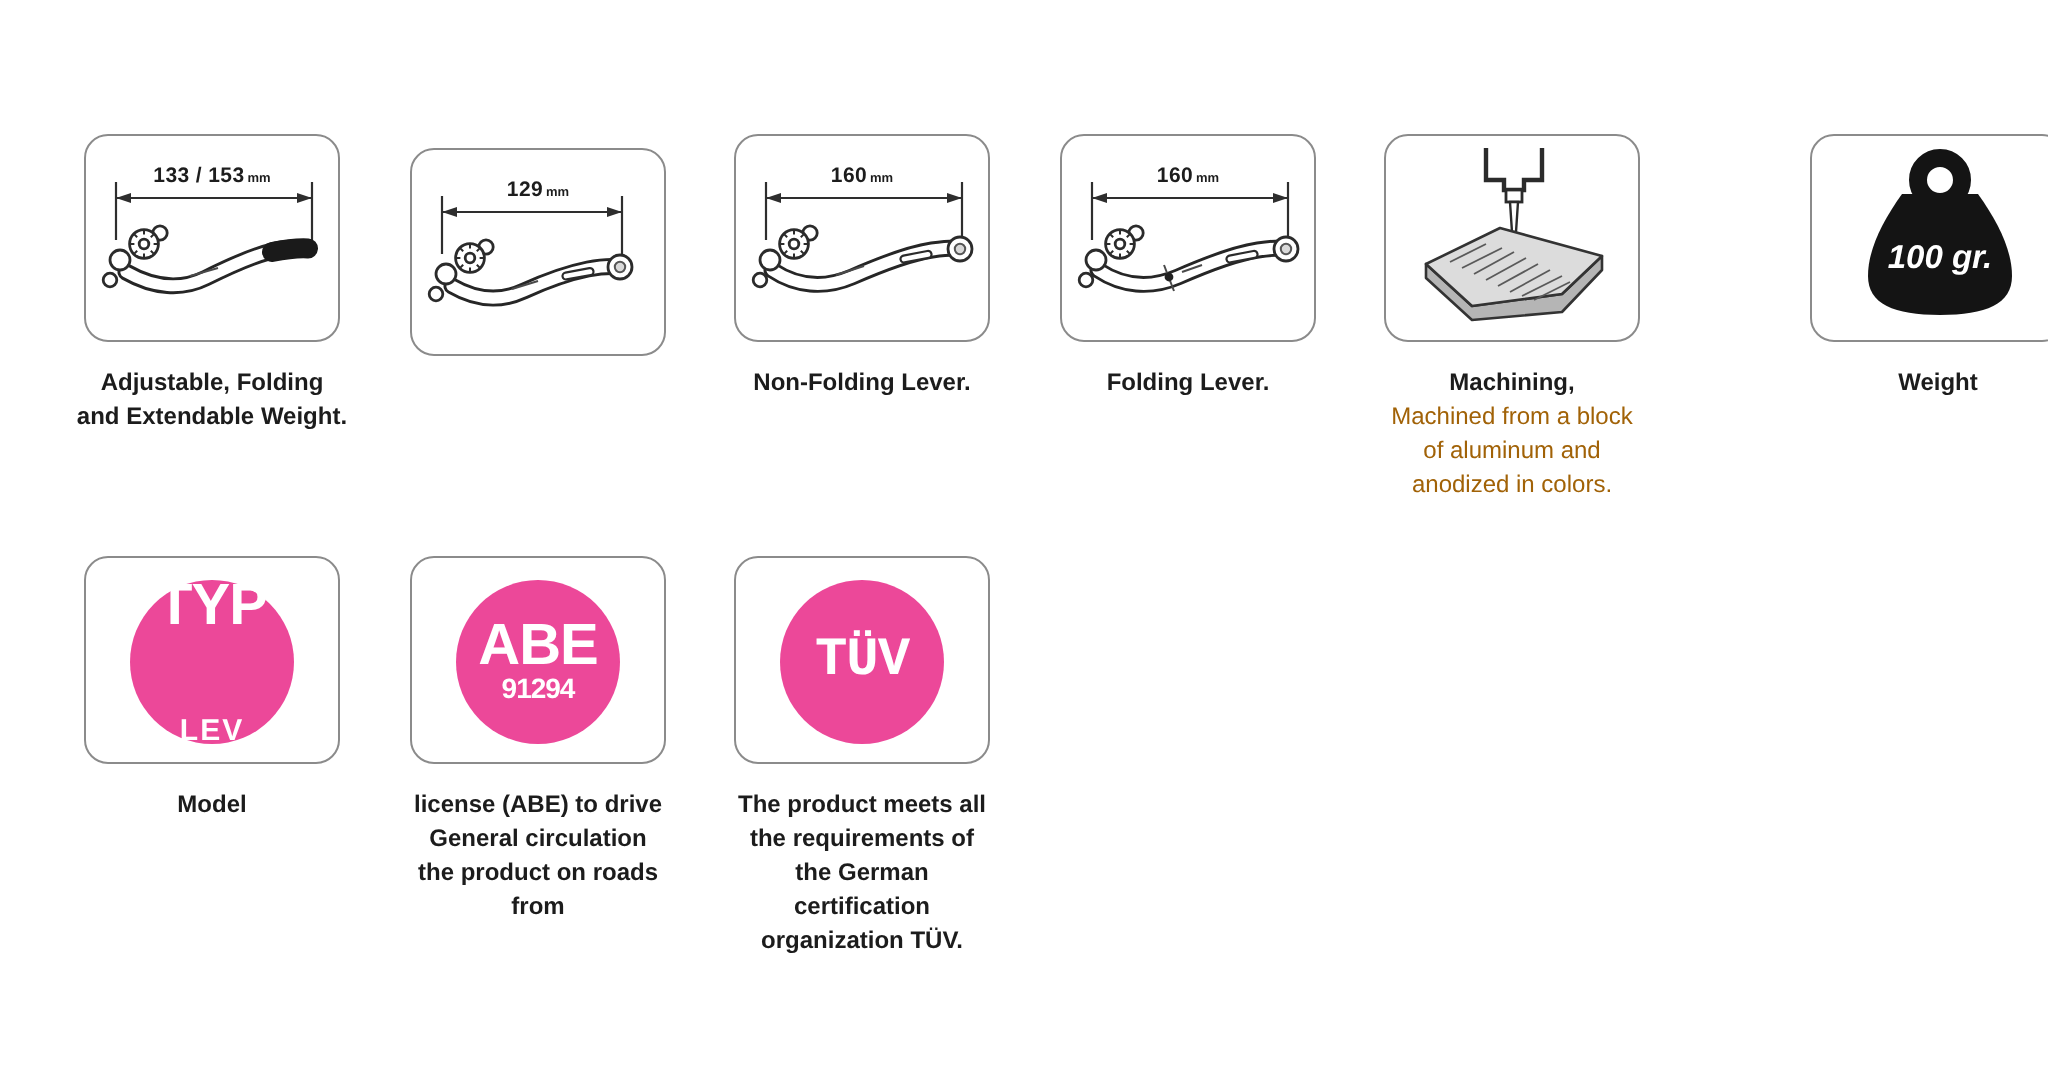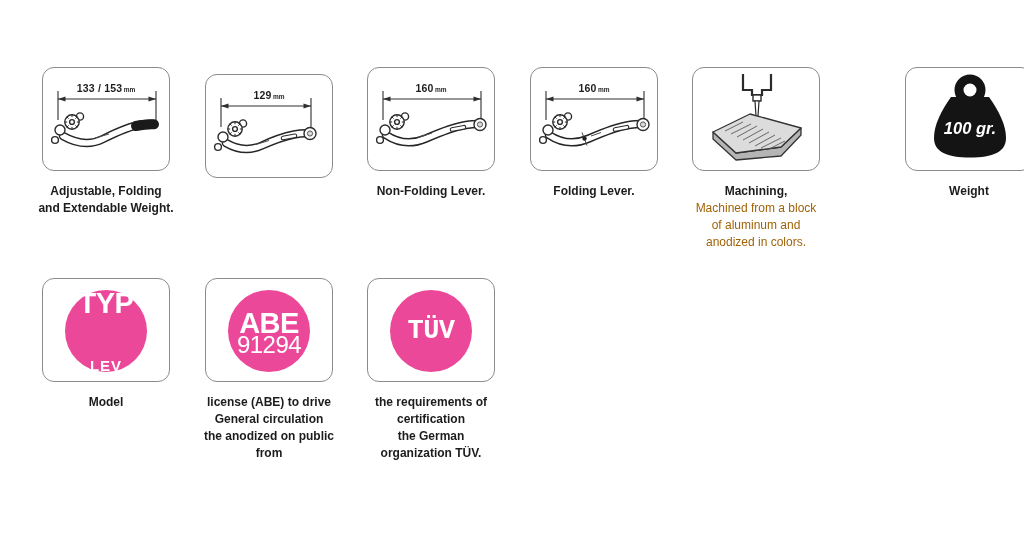--- a/index.html
+++ b/index.html
@@ -27,21 +27,21 @@
   .cap-desc{font-size:12px;font-weight:400;color:#a16207;line-height:17px;}
   .badge{
     width:82px;height:82px;border-radius:50%;background:#ec4899;
     margin:11px auto 0 auto;
     display:flex;flex-direction:column;align-items:center;justify-content:center;
     color:#ffffff;
   }
   .badge-top{font-size:29px;font-weight:700;line-height:26px;letter-spacing:-.5px;}
   .badge-top.single{font-size:27px;line-height:27px;font-family:Liberation Mono, monospace;}
   .badge-bottom-lev{font-size:15px;font-weight:700;line-height:15px;letter-spacing:1px;margin-top:42px;}
-  .badge-bottom-num{font-size:24px;font-weight:400;line-height:17px;letter-spacing:-.5px;}
+  .badge-bottom-num{font-size:14px;font-weight:700;line-height:17px;letter-spacing:-.5px;}
   .dimline{stroke:#2e2e2e;stroke-width:1.1;}
   .blade-out{fill:none;stroke:#262626;stroke-width:8.5;stroke-linecap:round;}
   .blade-in{fill:none;stroke:#ffffff;stroke-width:5.6;stroke-linecap:round;}
   .tipdark{fill:none;stroke:#1a1a1a;stroke-width:10;stroke-linecap:round;}
   .thin{stroke:#2b2b2b;stroke-width:1.4;fill:#ffffff;}
   .detail{stroke:#4a4a4a;stroke-width:1;fill:none;}
 </style>
 </head>
 <body>
 
@@ -228,30 +228,31 @@
 <div class="cell" style="left:205px;top:278px">
   <div class="box">
     <div class="badge">
       <div class="badge-top">ABE</div>
       <div class="badge-bottom-num">91294</div>
     </div>
   </div>
   <div class="caption">
     <div class="cap-title">license (ABE) to drive</div>
     <div class="cap-title">General circulation</div>
-    <div class="cap-title">the anodized on public</div>
+    <div class="cap-title">the product on roads</div>
     <div class="cap-title">from</div>
   </div>
 </div>
 
 <div class="cell" style="left:367px;top:278px">
   <div class="box">
     <div class="badge">
       <div class="badge-top single">TÜV</div>
     </div>
   </div>
   <div class="caption">
+    <div class="cap-title">The product meets all</div>
     <div class="cap-title">the requirements of</div>
+    <div class="cap-title">the German</div>
     <div class="cap-title">certification</div>
-    <div class="cap-title">the German</div>
     <div class="cap-title">organization TÜV.</div>
   </div>
 </div>
 
 </body></html>

